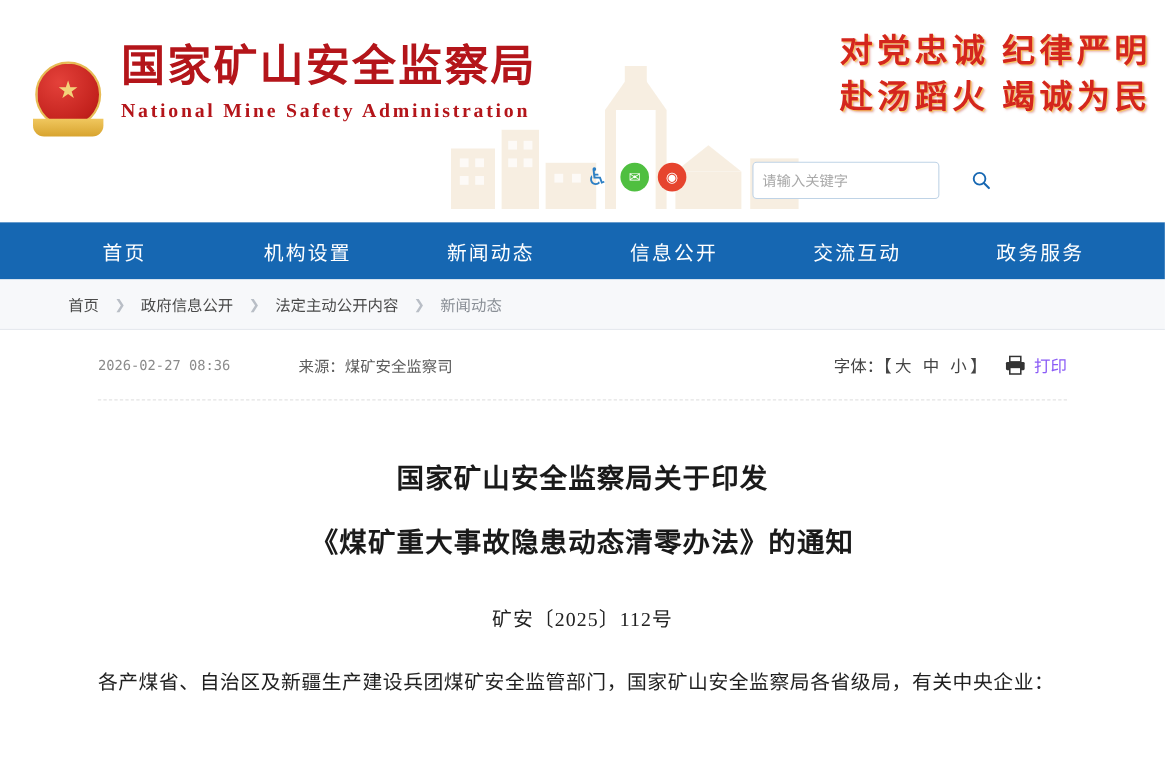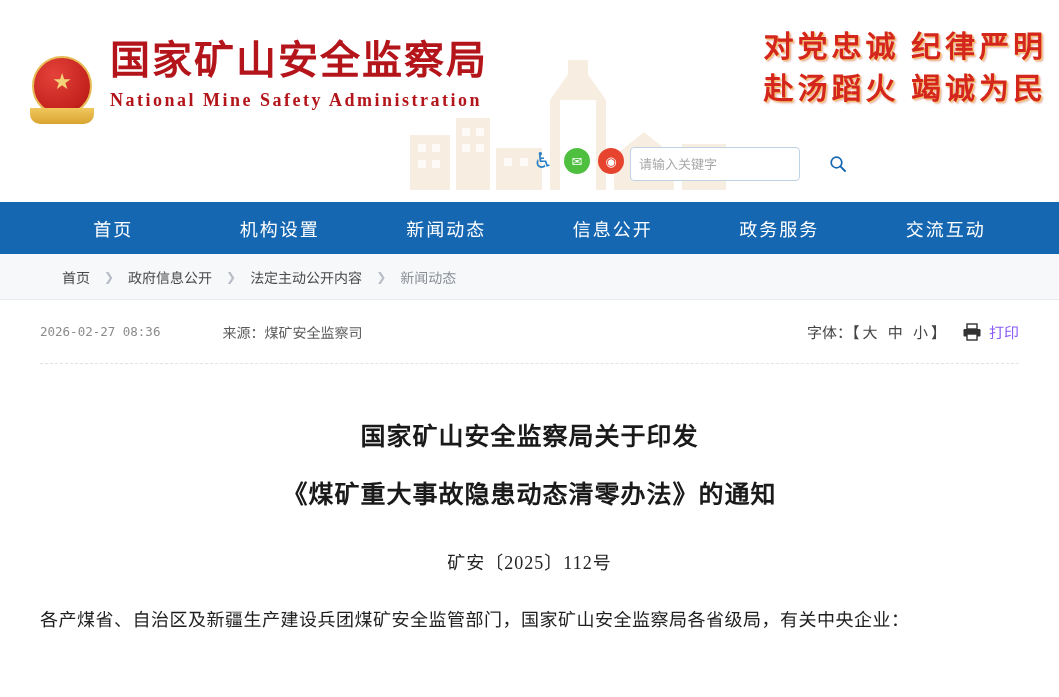--- a/index.html
+++ b/index.html
@@ -117,21 +117,21 @@
     align-items: center;
     justify-content: center;
     font-size: 16px;
     border-radius: 50%;
   }
   .acc-wheelchair { color: #2c7fc4; font-size: 22px; }
   .acc-wechat { background: #4fbf40; color: #fff; font-size: 13px; }
   .acc-weibo { background: #e6442e; color: #fff; font-size: 13px; }
   .searchbox {
     position: absolute;
-    left: 630px; top: 147px;
+    left: 684px; top: 147px;
     width: 170px; height: 34px;
     border: 1px solid #bfd3e6;
     border-radius: 4px;
     background: #fff;
     display: flex;
     align-items: center;
   }
   .searchbox input {
     border: 0; outline: 0;
     flex: 1;
@@ -185,21 +185,21 @@
   .crumb-sep {
     color: #b9bec6;
     margin: 0 14px;
     font-size: 12px;
   }
   .crumb a { color: #4a4a4a; text-decoration: none; }
   .crumb.current { color: #8a8f96; }
 
   
   .content {
-    padding: 0 40px;
+    padding: 0 89px;
     background: #fff;
   }
   .meta-row {
     height: 64px;
     display: flex;
     align-items: center;
     border-bottom: 1px dashed #e3e3e3;
     font-size: 13px;
     color: #6f6f6f;
   }
@@ -321,22 +321,22 @@
         </svg>
       </button>
     </div>
   </div>
 
   <div class="nav">
     <div class="nav-item">首页</div>
     <div class="nav-item">机构设置</div>
     <div class="nav-item">新闻动态</div>
     <div class="nav-item">信息公开</div>
+    <div class="nav-item">交流互动</div>
     <div class="nav-item">政务服务</div>
-    <div class="nav-item">交流互动</div>
   </div>
 
   <div class="crumbbar">
     <span class="crumb">
       <a href="#">首页</a>
     </span>
     <span class="crumb-sep">❯</span>
     <span class="crumb">
       <a href="#">政府信息公开</a>
     </span>

